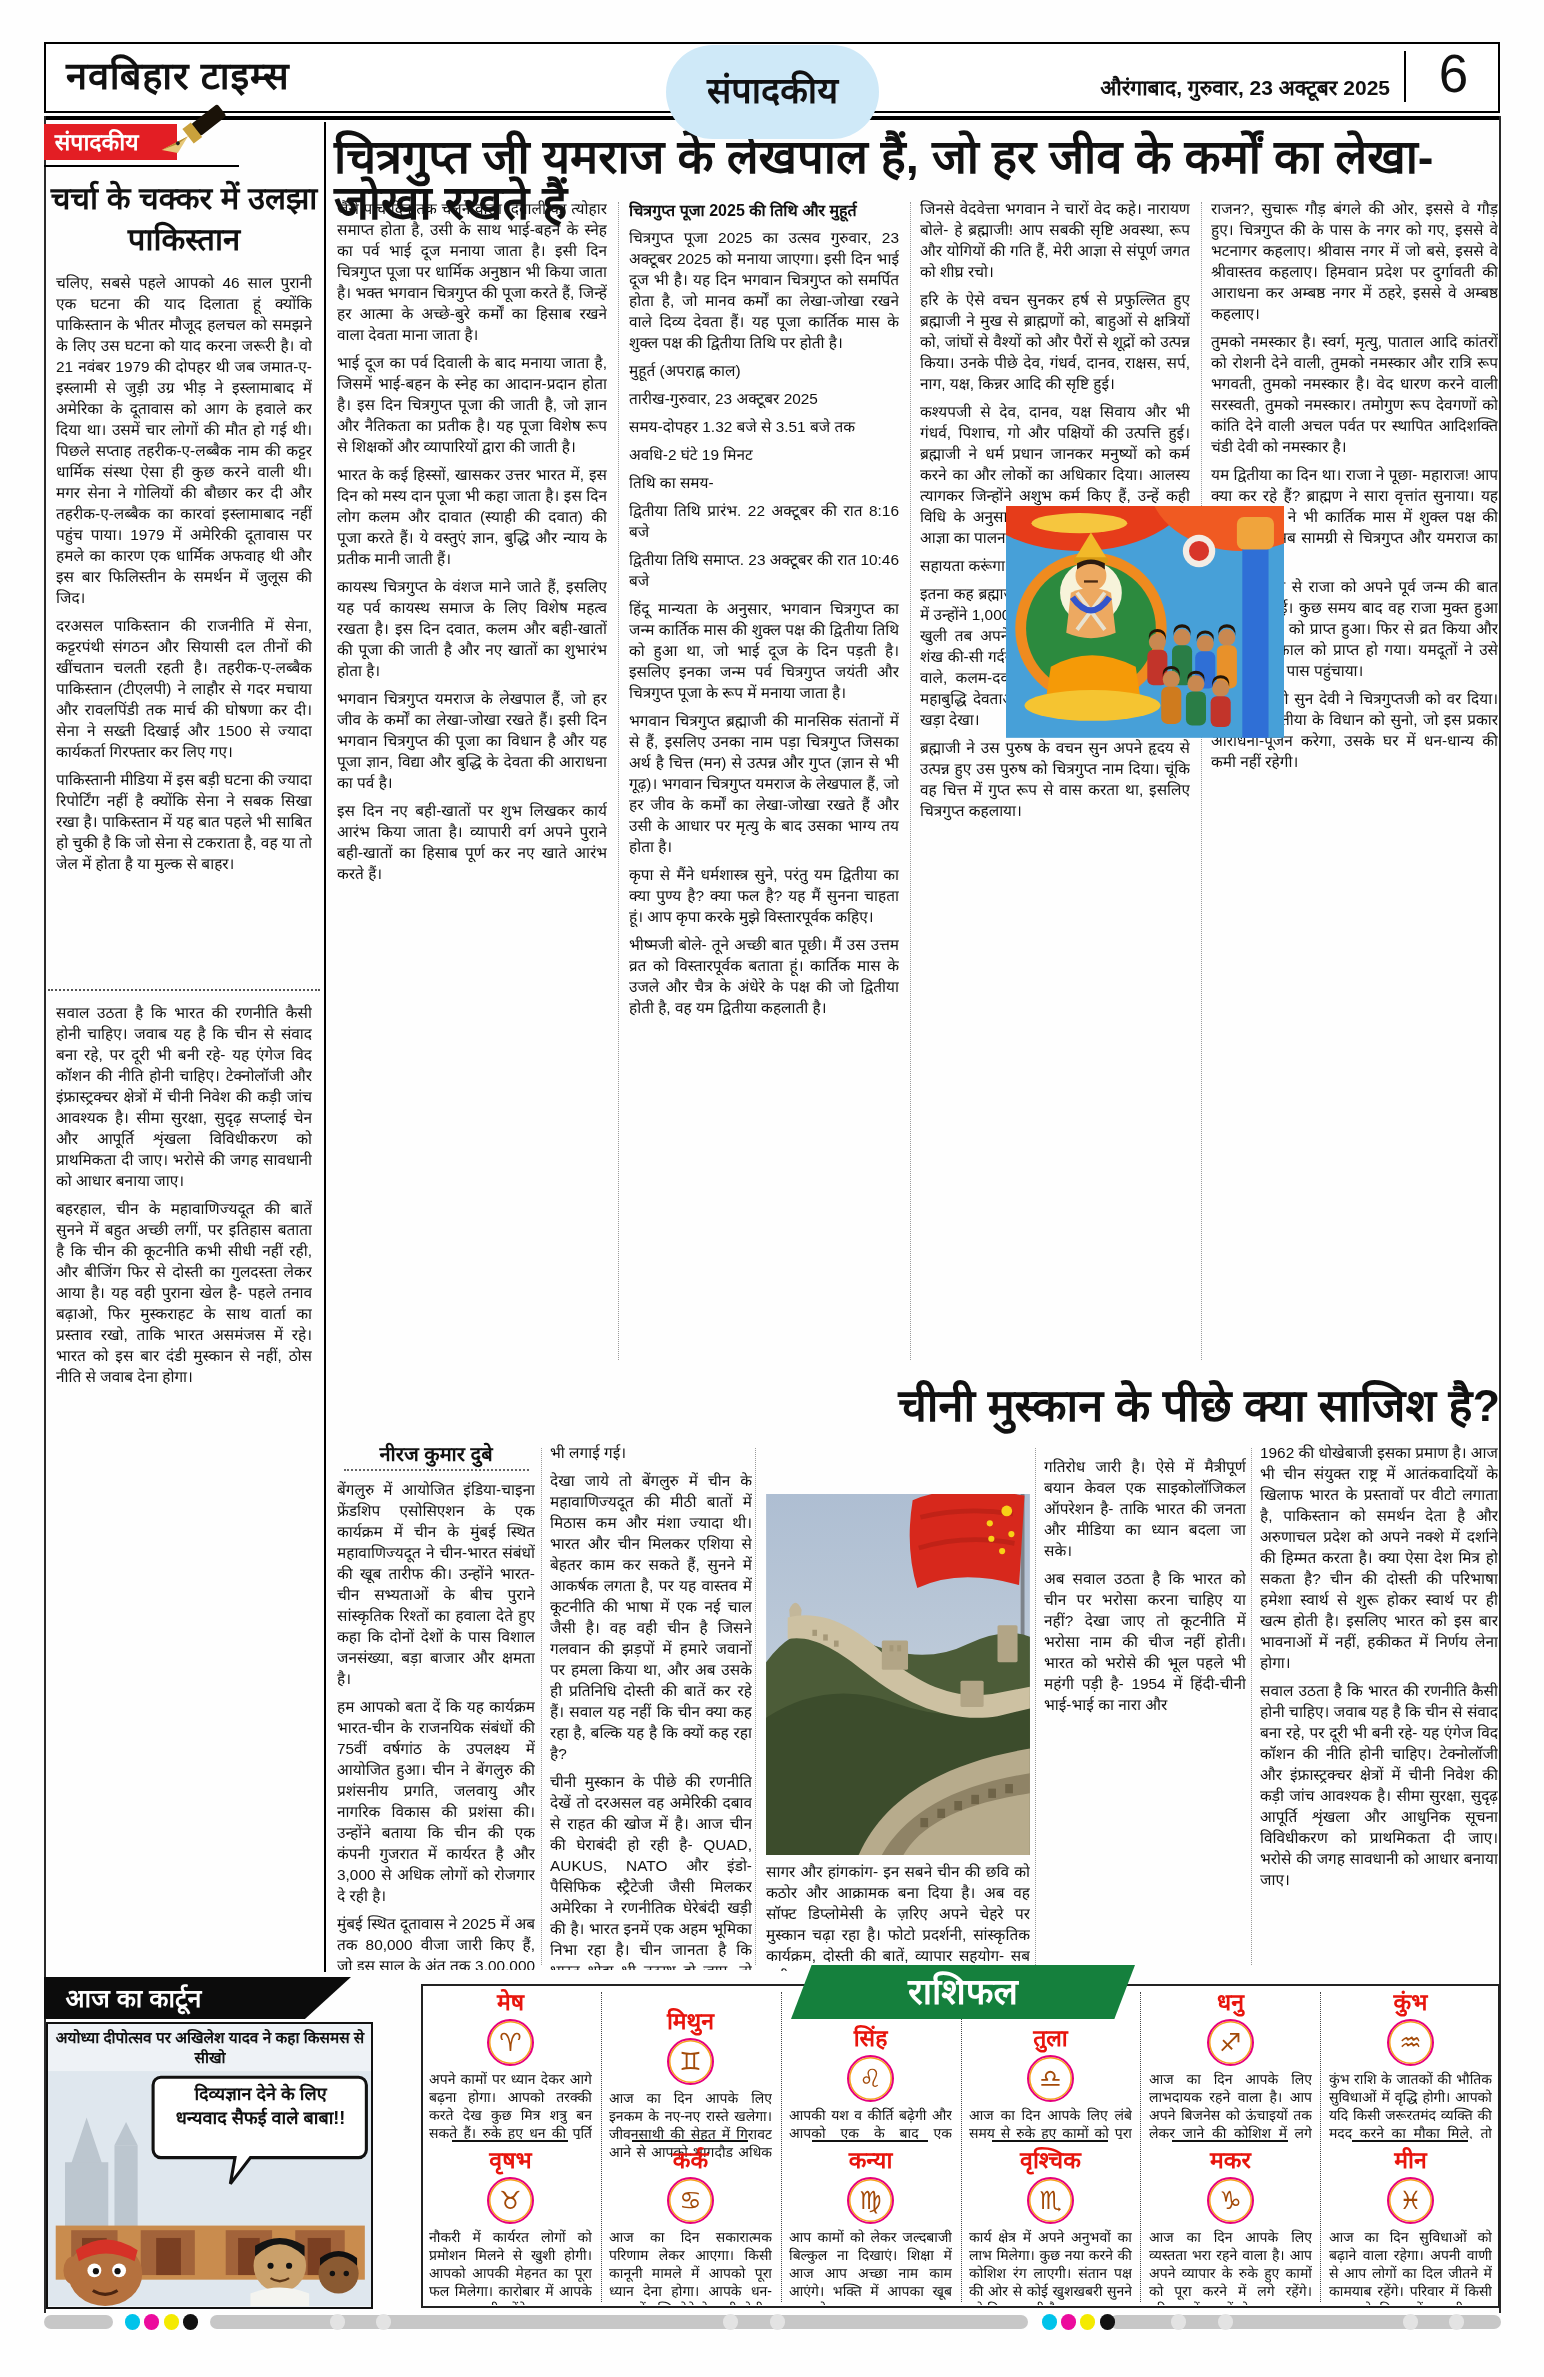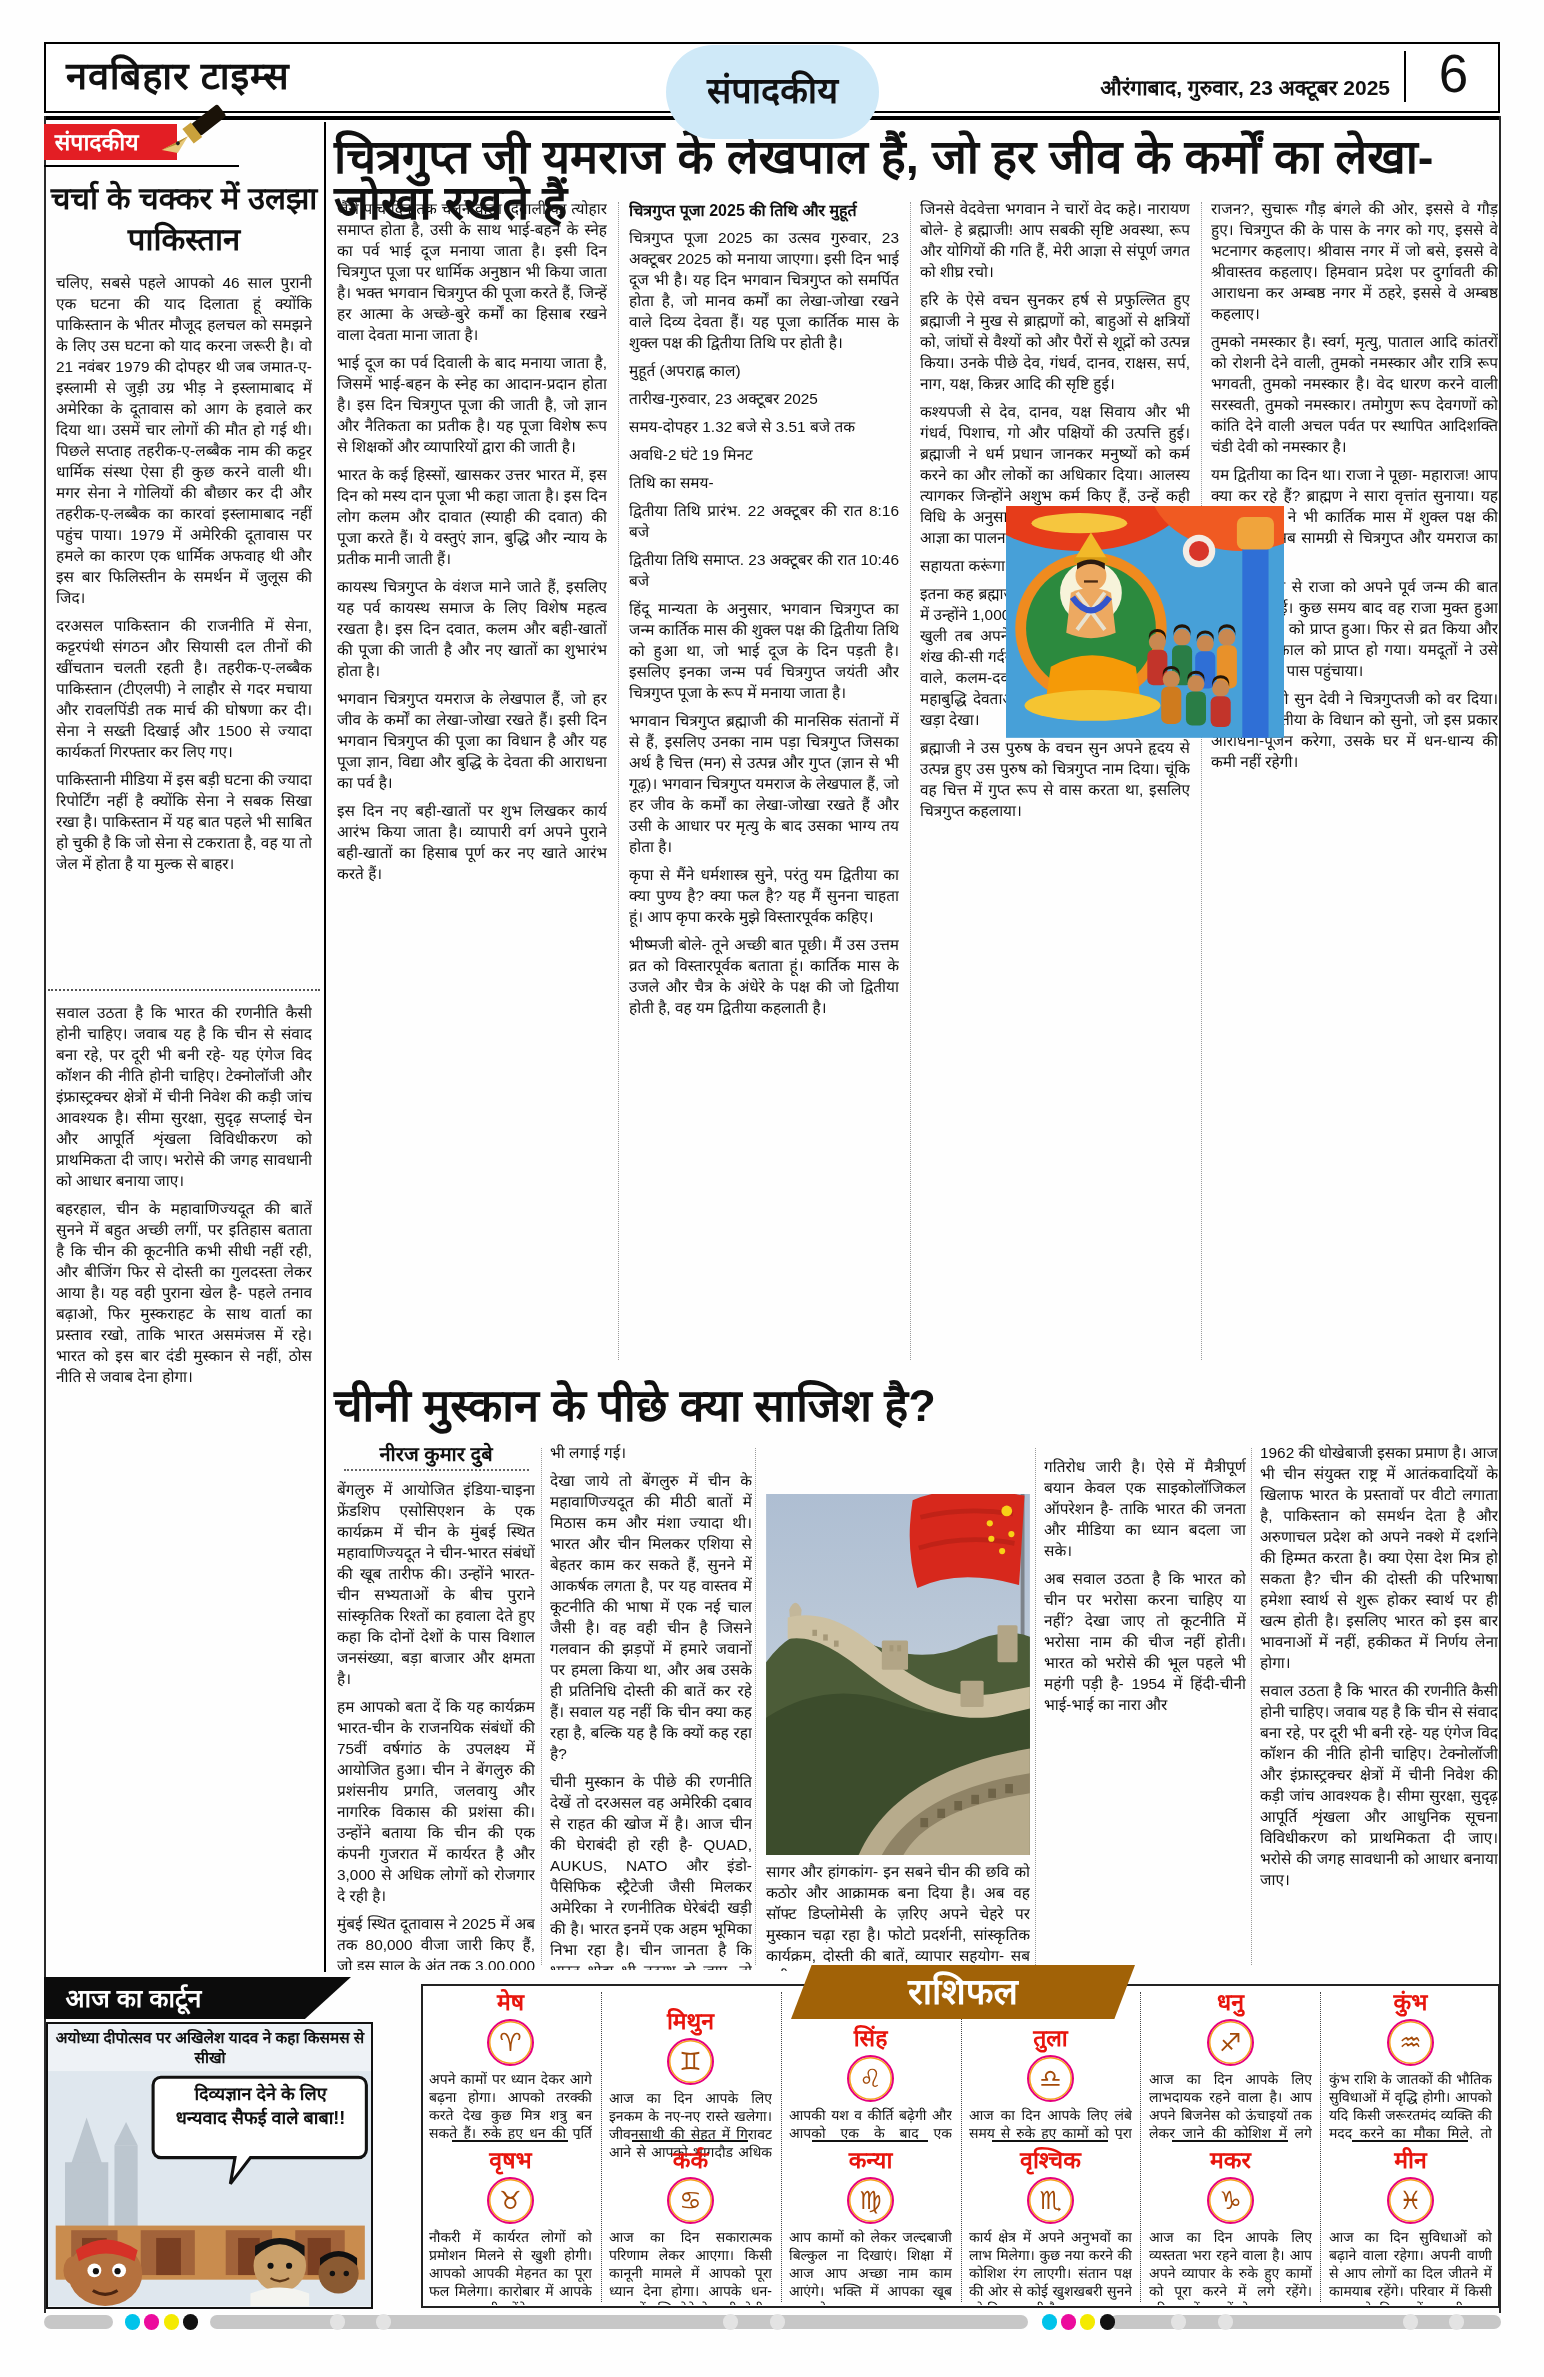--- a/index.html
+++ b/index.html
@@ -35,21 +35,21 @@
   .mcol2{left:629px;top:198px;width:270px;height:1168px;}
   .mcol3{left:920px;top:198px;width:270px;height:1168px;}
   .mcol4{left:1211px;top:198px;width:287px;height:1168px;}
   .vdot{border-left:1.5px dotted #999;width:0;}
   .vd1{left:618px;top:202px;height:1158px;}
   .vd2{left:910px;top:202px;height:1158px;}
   .vd3{left:1201px;top:202px;height:1158px;}
   .subhead{font-weight:bold;font-size:16px;margin:1.5px 0 6.2px 0;}
   .deity-img{left:1006px;top:506px;width:278px;height:232px;z-index:4;}
   
-  .china-headline{left:334px;top:1373px;width:1166px;text-align:left;font-size:45px;font-weight:bold;}
+  .china-headline{left:334px;top:1373px;width:1166px;text-align:right;font-size:45px;font-weight:bold;}
   .byline{text-align:center;font-size:20px;font-weight:bold;padding-top:1.5px;}
   .byline-rule{width:185px;margin:4.6px auto 7.7px auto;border-top:2.3px dotted #666;}
   .ccol1{left:337px;top:1442px;width:198px;height:528px;}
   .ccol2{left:550px;top:1442px;width:202px;height:528px;}
   .ccol3b{left:766px;top:1861px;width:264px;height:110px;}
   .ccol4{left:1044px;top:1442px;width:202px;height:528px;margin-top:14px;}
   .ccol5{left:1260px;top:1442px;width:238px;height:528px;}
   .cvd1{left:541px;top:1448px;height:517px;}
   .cvd2{left:755px;top:1448px;height:517px;}
   .cvd3{left:1035px;top:1448px;height:517px;}
@@ -57,21 +57,21 @@
   .wall-img{left:766px;top:1494px;width:264px;height:361px;z-index:4;}
   
   .cartoon-banner{left:44px;top:1977px;width:307px;height:42px;background:#0c0c0c;color:#fff;font-size:25px;
                   font-weight:bold;line-height:42px;padding-left:21.6px;box-sizing:border-box;
                   clip-path:polygon(0 0,100% 0,85% 100%,0 100%);}
   .cartoon-box{left:46px;top:2022px;width:327px;height:287px;border:2.3px solid #111;background:#eef2f6;box-sizing:border-box;}
   .cartoon-caption{left:51px;top:2028px;width:318px;font-size:15.4px;font-weight:bold;line-height:20px;text-align:center;}
   .cartoon-svg{left:48px;top:2071px;width:323px;height:235px;}
   .bubble-text{left:164px;top:2082px;width:193px;text-align:center;font-size:18px;line-height:24px;font-weight:bold;z-index:6;}
   
-  .horo-banner{left:791px;top:1965px;width:344px;height:54px;background:#a16207;color:#fff;text-align:center;
+  .horo-banner{left:791px;top:1965px;width:344px;height:54px;background:#15803d;color:#fff;text-align:center;
                font-size:36px;font-weight:bold;line-height:53px;z-index:6;
                clip-path:polygon(6% 0,100% 0,94% 100%,0 100%);}
   .horo-box{left:421px;top:1984px;width:1079px;height:324px;border:2.3px solid #222;background:#fff;box-sizing:border-box;}
   .hvd{border-left:1.5px dotted #444;width:0;top:1992px;height:310px;}
   .sign-cell{width:163px;overflow:hidden;text-align:center;}
   .sign-name{color:#e8150d;font-size:23px;font-weight:bold;line-height:26px;}
   .sign-icon{width:43px;height:43px;border-radius:50%;border:2.3px solid #e5007d;margin:3.9px auto 4.6px auto;
              font-size:25px;line-height:42px;color:#a34a08;background:#fff;box-shadow:0 0 0 1.5px #f6a21a inset;}
   .sign-text{font-size:14px;line-height:18px;text-align:justify;}
   .row-div{height:2.3px;background:#111;width:116px;top:2140px;}

